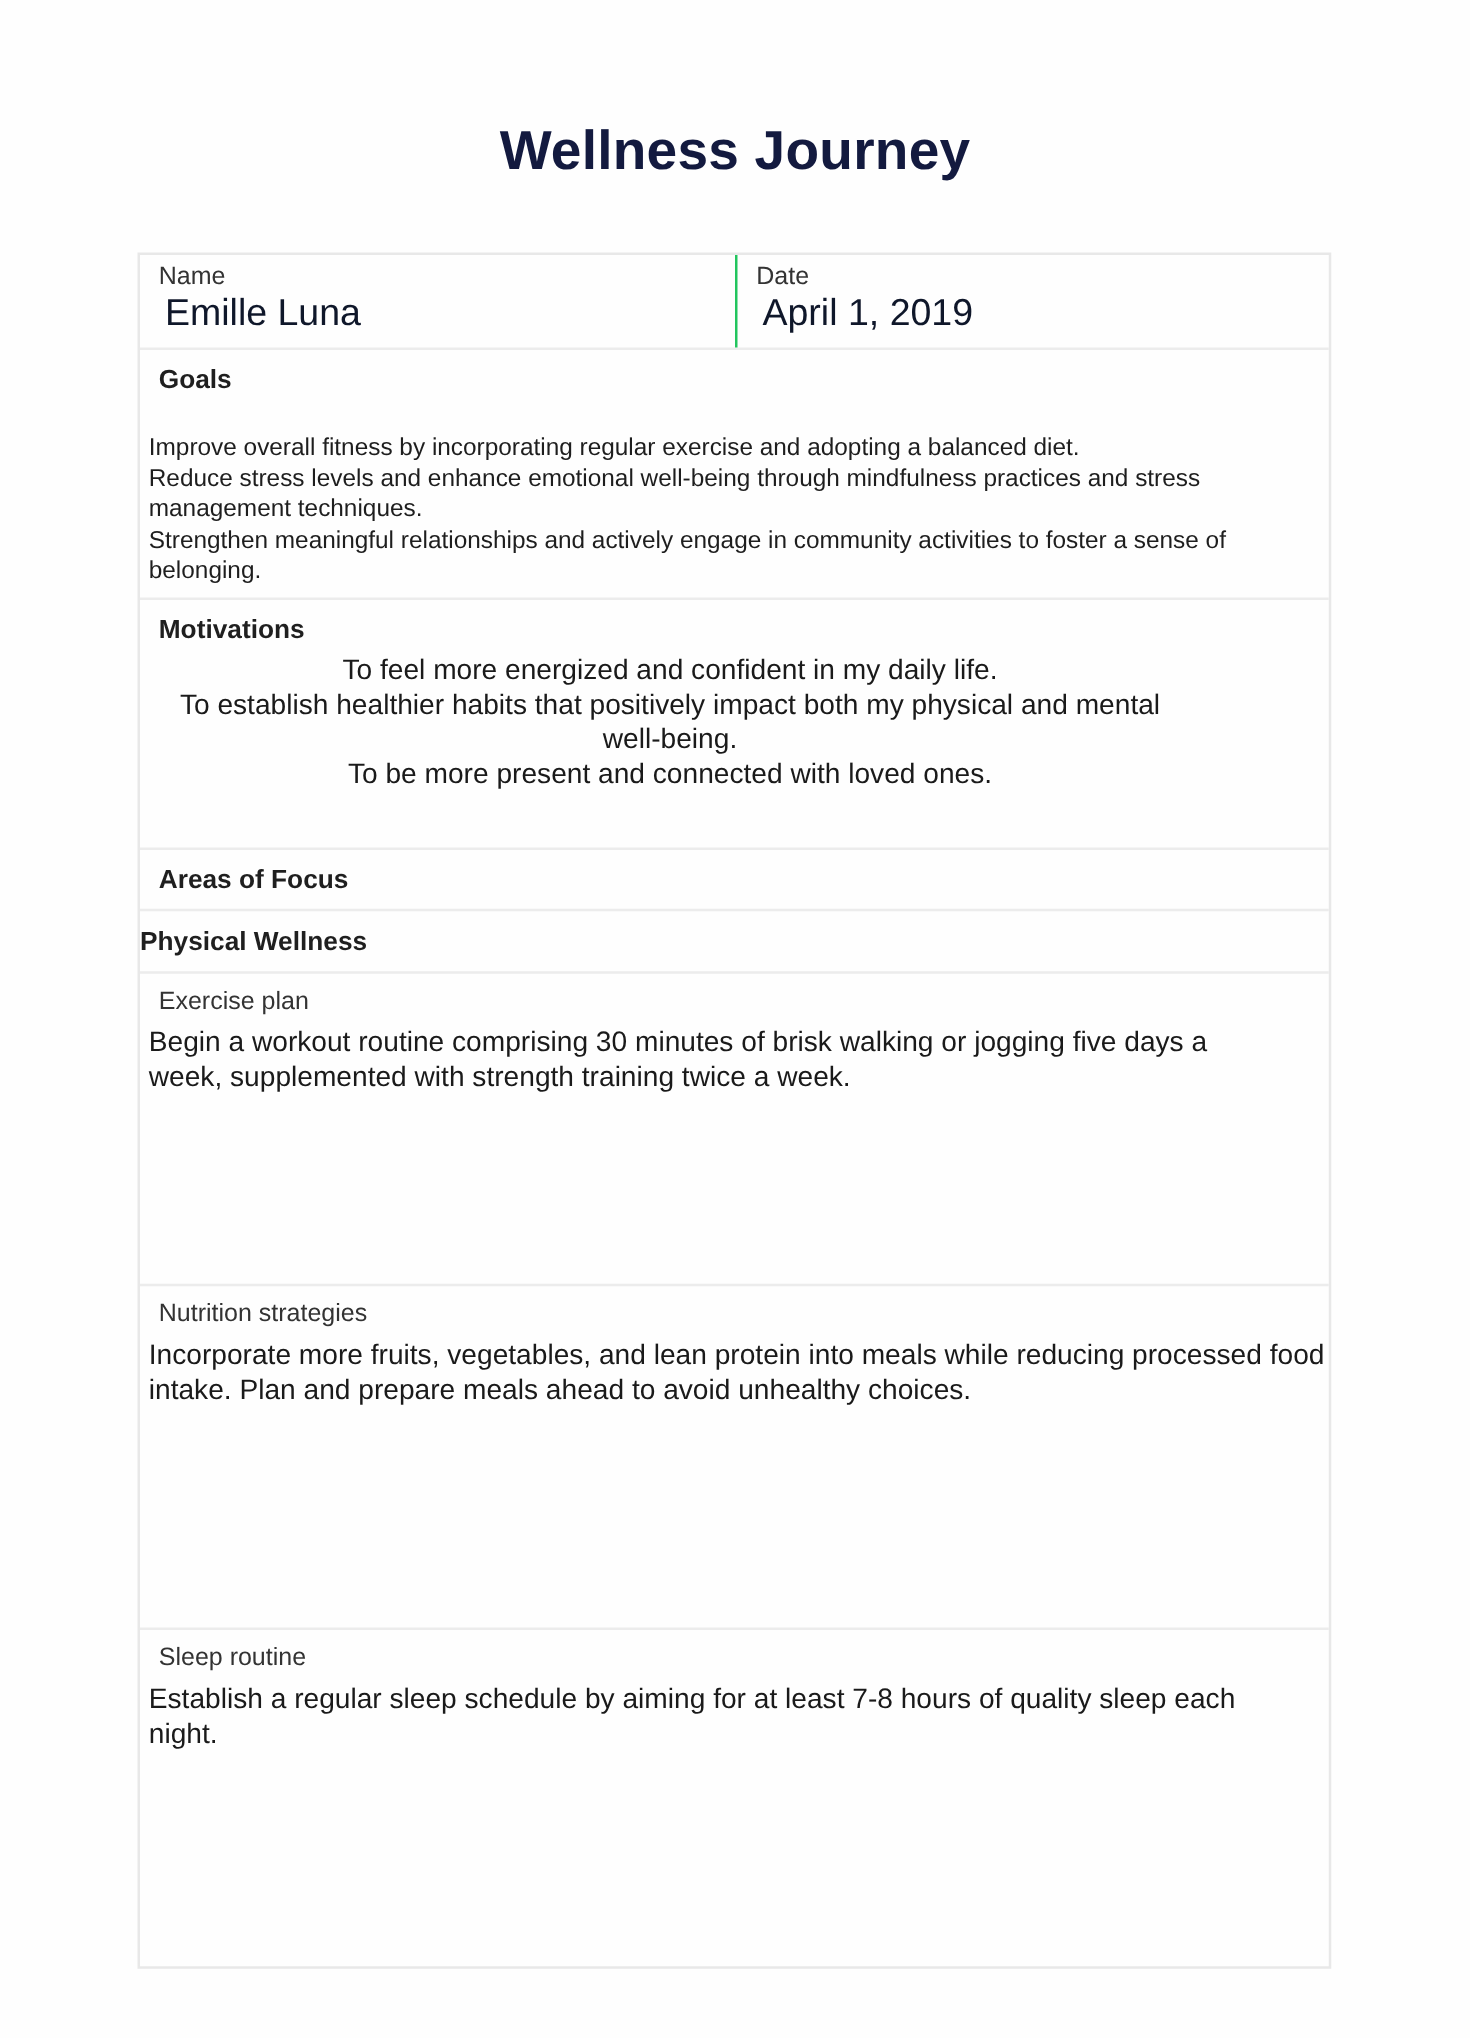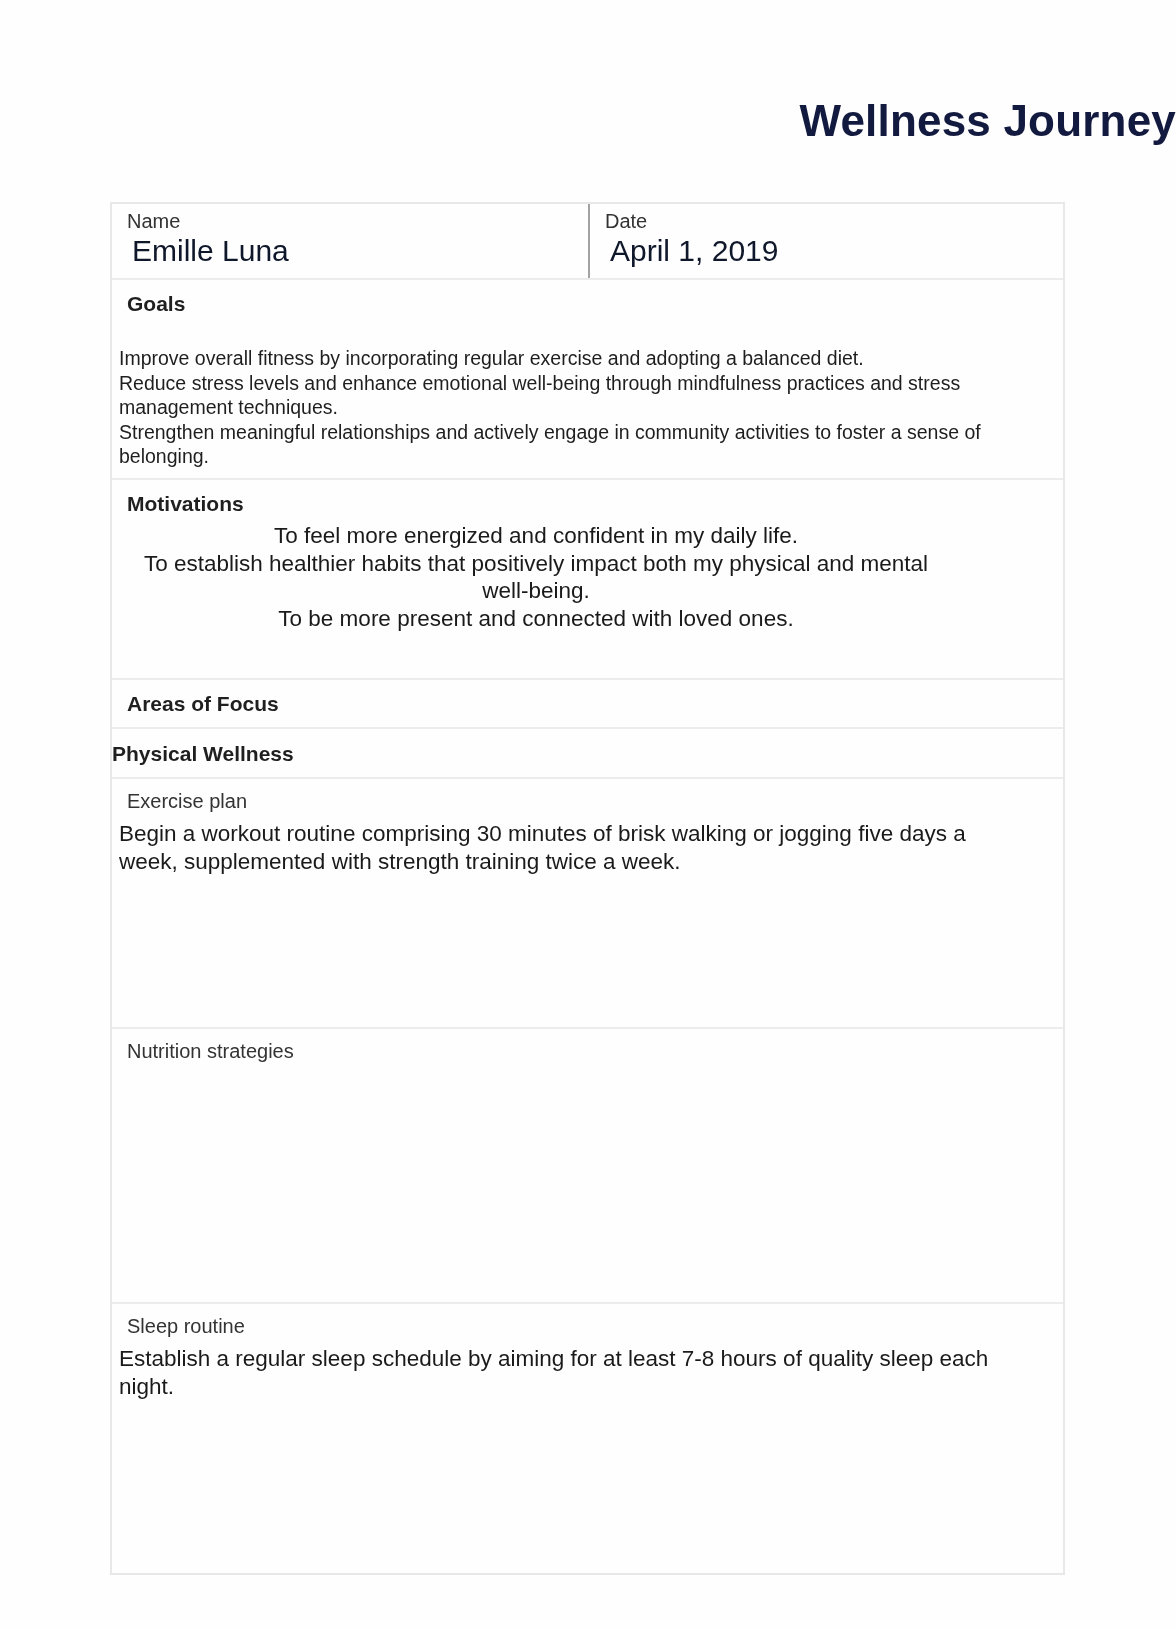--- a/index.html
+++ b/index.html
@@ -1,18 +1,18 @@
 <!DOCTYPE html>
 <html><head>
 <meta charset="utf-8">
 <style>
   html, body { margin: 0; padding: 0; background: #fefefe; }
   body { width: 1176px; height: 1630px; position: relative; overflow: hidden;
          font-family: "Liberation Sans", sans-serif; color: #1a1a1a; }
-  .title { position: absolute; top: 96px; left: 0; width: 1176px; text-align: right;
+  .title { position: absolute; top: 96px; left: 0; width: 1176px; text-align: center;
            font-size: 44px; font-weight: bold; color: #131a3f; letter-spacing: 0.2px; margin: 0; }
   .sheet { position: absolute; left: 110px; top: 202px; width: 955px; height: 1373px;
            border: 2px solid #e8e8e8; box-sizing: border-box; background: #fefefe; }
   .row { position: absolute; left: 0; width: 100%; box-sizing: border-box; border-bottom: 2px solid #ececec; }
   .row.last { border-bottom: none; }
   .cell { position: absolute; top: 0; bottom: 0; box-sizing: border-box; }
   .label { position: absolute; left: 15px; font-size: 20px; color: #333; }
   .value-lg { position: absolute; left: 20px; font-size: 30px; color: #0f172a; }
   .heading { position: absolute; left: 15px; font-size: 21px; font-weight: bold; color: #1f1f1f; }
   .para { position: absolute; left: 7px; right: 6px; font-size: 19.5px; line-height: 24.5px; color: #1e1e1e; margin-top: 24px; }
@@ -21,21 +21,21 @@
   .center-heading { position: absolute; left: 0; right: 0; font-size: 21px; font-weight: bold; color: #1f1f1f; }
 </style>
 </head>
 <body>
 
 <h1 class="title">Wellness Journey</h1>
 
 <div class="sheet">
 
   <div class="row" style="top:0; height:76px;">
-    <div class="cell" style="left:0; width:478px; border-right:2px solid #a3a3a3;">
+    <div class="cell" style="left:0; width:478px; border-right:2px solid #22c55e;">
       <span class="label" style="top:6px;">Name</span>
       <span class="value-lg" style="top:30px;">Emille Luna</span>
     </div>
     <div class="cell" style="left:478px; right:0;">
       <span class="label" style="top:6px;text-align:right;">Date</span>
       <span class="value-lg" style="top:30px;">April 1, 2019</span>
     </div>
   </div>
 
   <div class="row" style="top:76px; height:200px;">
@@ -64,20 +64,21 @@
     <span class="center-heading" style="top:13px;">Physical Wellness</span>
   </div>
 
   <div class="row" style="top:575px; height:250px;">
     <span class="label" style="top:11px;">Exercise plan</span>
     <div class="para-lg" style="top:41px; right:80px;">Begin a workout routine comprising 30 minutes of brisk walking or jogging five days a week, supplemented with strength training twice a week.</div>
   </div>
 
   <div class="row" style="top:825px; height:275px;">
     <span class="label" style="top:11px;">Nutrition strategies</span>
+    <div class="para-lg" style="top:41px; right:2px;">Incorporate more fruits, vegetables, and lean protein into meals while reducing processed food intake. Plan and prepare meals ahead to avoid unhealthy choices.</div>
   </div>
 
   <div class="row last" style="top:1100px; height:242px;">
     <span class="label" style="top:11px;">Sleep routine</span>
     <div class="para-lg" style="top:41px; right:20px;">Establish a regular sleep schedule by aiming for at least 7-8 hours of quality sleep each night.</div>
   </div>
 
 </div>
 
 </body></html>

